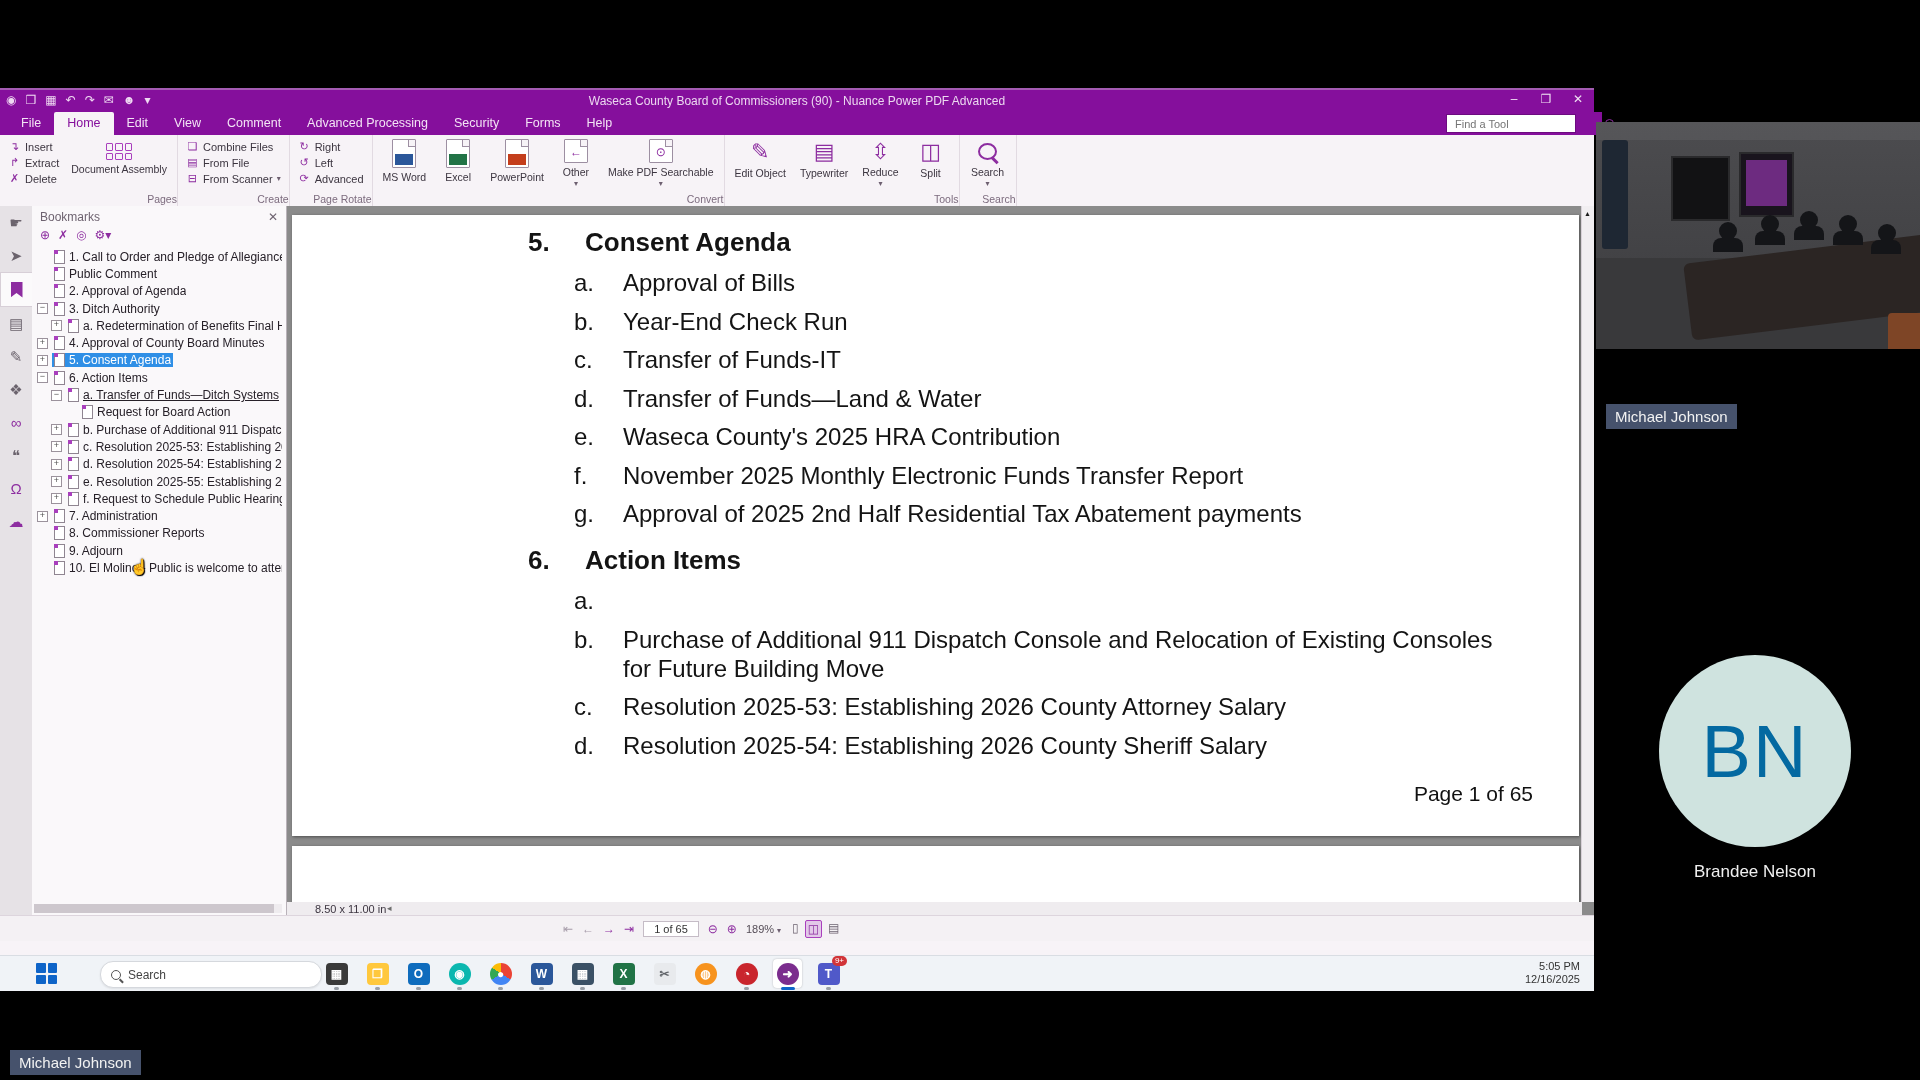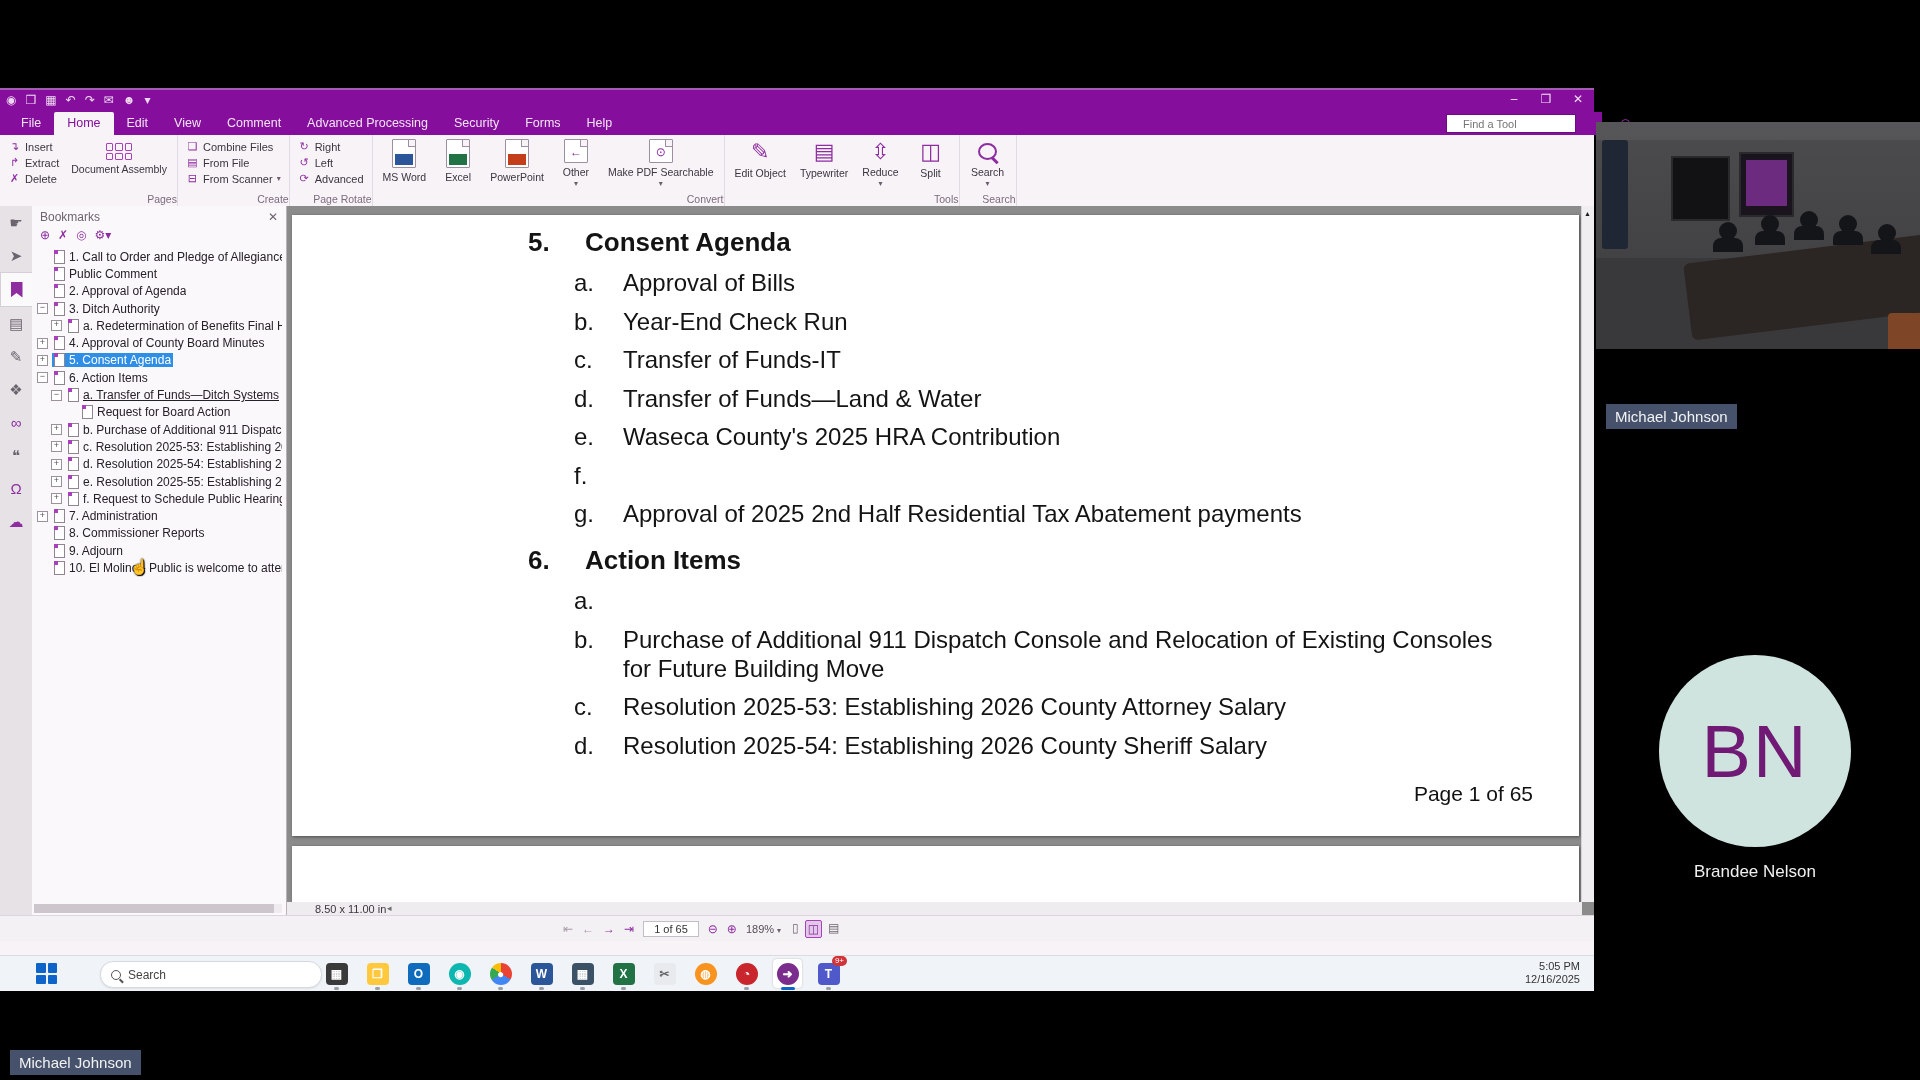--- a/index.html
+++ b/index.html
@@ -15,21 +15,21 @@
   #qa span{cursor:default;}
   #win-title{position:absolute;left:0;right:0;top:4px;text-align:center;color:#ecd8f0;font-size:12px;}
   #win-controls{position:absolute;right:8px;top:2px;display:flex;gap:16px;color:#f0e2f3;font-size:12px;}
   #win-controls span{width:16px;text-align:center;}
 
   
   #menubar{position:absolute;left:0;top:24px;width:100%;height:23px;background:#850f9c;display:flex;align-items:stretch;padding-left:8px;}
   .tab{color:#f3e4f5;font-size:12.5px;padding:4px 13px 3px;cursor:default;}
   .tab.active{background:#f7f3f7;color:#850f9c;border-radius:2px 2px 0 0;}
   #findtool{position:absolute;right:18px;top:2px;width:128px;height:17px;background:#fff;border:1px solid #6d0b80;display:flex;align-items:center;}
-  #findtool input{border:0;outline:0;flex:1;font-size:11px;color:#777;padding:0 16px;font-family:inherit;background:transparent;}
+  #findtool input{border:0;outline:0;flex:1;font-size:11px;color:#777;padding:0 8px;font-family:inherit;background:transparent;}
   .mag{width:7px;height:7px;border:1.5px solid #8d2da0;border-radius:50%;position:relative;margin-right:6px;flex:none;}
   .mag:after{content:"";position:absolute;width:5px;height:1.5px;background:#8d2da0;transform:rotate(45deg);left:6px;top:8px;}
   #ribbon-collapse{position:absolute;right:4px;top:5px;color:#e7cdeb;font-size:10px;}
 
   
   #ribbon{position:absolute;left:0;top:47px;width:100%;height:71px;background:#f7f3f7;border-bottom:1px solid #ddd4dd;display:flex;}
   .rgroup{position:relative;border-right:1px solid #e2dae2;padding:2px 6px 14px 6px;display:flex;gap:6px;}
   .rgroup-label{position:absolute;bottom:1px;left:0;right:0;text-align:right;font-size:10.5px;color:#7c6b7e;}
   .scol{display:flex;flex-direction:column;gap:1px;justify-content:flex-start;padding-top:2px;}
   .sbtn{display:flex;align-items:center;gap:4px;font-size:11px;color:#3c3540;padding:1px 2px;white-space:nowrap;}
@@ -133,39 +133,40 @@
   #cam-desk{position:absolute;left:28%;top:56%;width:75%;height:34%;background:#2b2523;transform:rotate(-7deg);border-radius:6px 0 0 6px;}
   .head{position:absolute;width:18px;height:18px;border-radius:50%;background:#141518;}
   .shoulders{position:absolute;width:30px;height:14px;border-radius:8px 8px 0 0;background:#141518;}
   #cam-chair{position:absolute;left:90%;top:84%;width:12%;height:18%;background:#7e4526;border-radius:4px;}
   #cam-glare{position:absolute;left:0;top:0;right:0;height:8%;background:rgba(255,255,255,.06);}
 
   .name-label{position:absolute;background:#46526c;color:#f2f2f2;font-size:15px;padding:4px 9px;white-space:nowrap;}
   #presenter-label{left:1606px;top:404px;}
   #bottom-label{left:10px;top:1050px;}
   #avatar{position:absolute;left:1659px;top:655px;width:192px;height:192px;border-radius:50%;background:#cfe3df;display:flex;align-items:center;justify-content:center;}
-  #avatar span{font-size:74px;color:#701a75;letter-spacing:2px;}
+  #avatar span{font-size:74px;color:#0369a1;letter-spacing:2px;}
   #participant-name{position:absolute;left:1659px;top:862px;width:192px;text-align:center;color:#f0f0f0;font-size:17px;}
 </style>
 </head>
 <body>
 
 <div id="app">
 
   <div id="titlebar">
     <div id="qa">
       <span>◉</span>
         <span>❒</span>
         <span>▦</span>
         <span>↶</span>
         <span>↷</span>
         <span>✉</span>
         <span>☻</span>
         <span>▾</span>
     </div>
+    <div id="win-title">Waseca County Board of Commissioners (90) - Nuance Power PDF Advanced</div>
     <div id="win-controls">
       <span>–</span>
       <span>❐</span>
       <span>✕</span>
     </div>
   </div>
 
   <div id="menubar">
     <div class="tab">File</div>
       <div class="tab active">Home</div>
@@ -516,20 +517,21 @@
               <div class="doc-item">
                 <span class="m">d.</span>
                 <span class="t">Transfer of Funds—Land &amp; Water</span>
               </div>
               <div class="doc-item">
                 <span class="m">e.</span>
                 <span class="t">Waseca County's 2025 HRA Contribution</span>
               </div>
               <div class="doc-item">
                 <span class="m">f.</span>
+                <span class="t">November 2025 Monthly Electronic Funds Transfer Report</span>
               </div>
               <div class="doc-item">
                 <span class="m">g.</span>
                 <span class="t">Approval of 2025 2nd Half Residential Tax Abatement payments</span>
               </div>
           </div>
           <div class="doc-h" style="margin-top:17px;">
             <span class="n">6.</span>
               <span>Action Items</span>
           </div>

